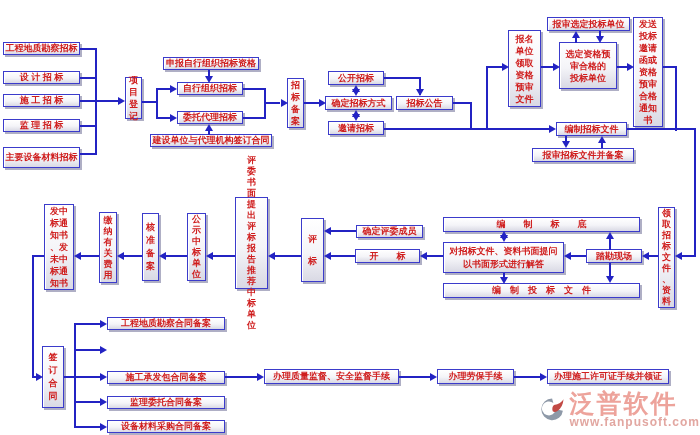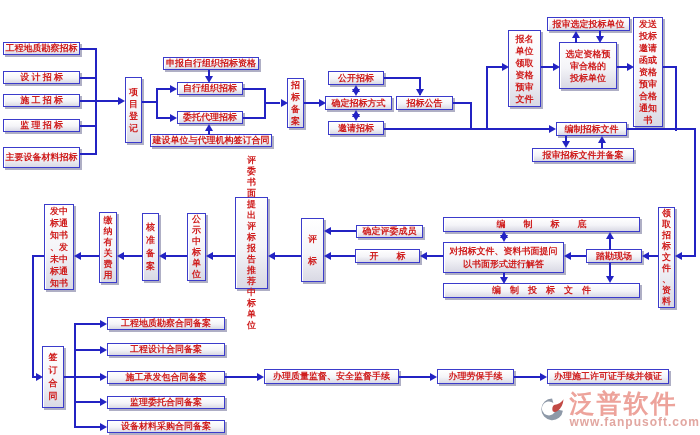--- a/index.html
+++ b/index.html
@@ -5,21 +5,21 @@
   :root{ --line:#2323c3; --red:#cf1d1d; --border:#3b3bcb; }
   html,body{margin:0;padding:0;background:#fff;}
   body{font-family:"Liberation Sans","DejaVu Sans",sans-serif;}
   #canvas{position:relative;width:700px;height:435px;background:#ffffff;overflow:hidden;}
   .node{
     position:absolute;box-sizing:border-box;
     border:1px solid var(--border);
     background:linear-gradient(180deg,#ffffff 0%,#f4f4f8 55%,#d9d9e4 100%);
     box-shadow:2px 2px 0 rgba(110,110,150,.55), inset 1px 1px 0 #ffffff;
     color:var(--red);font-weight:bold;font-size:9px;line-height:11px;
-    display:flex;align-items:center;justify-content:center;text-align:center;font-family:Liberation Serif, serif;
+    display:flex;align-items:center;justify-content:center;text-align:center;
   }
   .wrap2,.vcol{word-break:break-all;line-break:anywhere;}
   .pre{white-space:pre-line;}
   .lh12{line-height:12px;} .lh11{line-height:11px;} .lh13{line-height:13px;}
   .lh22{line-height:22px;}
   #connectors i{position:absolute;display:block;}
   .c-h{height:2px;background:var(--line);}
   .c-v{width:2px;background:var(--line);}
   .c-vd{width:0;border-left:2px dashed var(--line);}
   .c-ar{width:0;height:0;border:4px solid transparent;border-right:0;border-left:7px solid var(--line);}
@@ -35,21 +35,21 @@
 <body>
 
 <div id="canvas">
 
   <div class="node" style="left:3px;top:42px;width:77px;height:13px">工程地质勘察招标</div>
   <div class="node" style="left:3px;top:71px;width:77px;height:13px">设 计 招 标</div>
   <div class="node" style="left:3px;top:94px;width:77px;height:13px">施 工 招 标</div>
   <div class="node" style="left:3px;top:119px;width:77px;height:13px">监 理 招 标</div>
   <div class="node" style="left:3px;top:147px;width:77px;height:21px">主要设备材料招标</div>
 
-  <div class="node vcol lh12" style="left:125px;top:77px;width:17px;height:66px;padding:0 2px">项目登记</div>
+  <div class="node vcol lh12" style="left:125px;top:77px;width:17px;height:42px;padding:0 2px">项目登记</div>
 
   <div class="node" style="left:163px;top:57px;width:96px;height:13px">申报自行组织招标资格</div>
   <div class="node" style="left:177px;top:82px;width:66px;height:13px">自行组织招标</div>
   <div class="node" style="left:177px;top:111px;width:66px;height:13px">委托代理招标</div>
   <div class="node" style="left:150px;top:134px;width:122px;height:13px">建设单位与代理机构签订合同</div>
 
   <div class="node vcol lh12" style="left:287px;top:78px;width:17px;height:50px;padding:0 2px">招标备案</div>
 
   <div class="node" style="left:328px;top:71px;width:56px;height:14px">公开招标</div>
   <div class="node" style="left:325px;top:96px;width:67px;height:14px">确定招标方式</div>
@@ -79,21 +79,20 @@
 
   <div class="node wrap2 lh11" style="left:235px;top:197px;width:33px;height:92px;padding:0 15px">评委书面提出评标报告推荐中标单位</div>
   <div class="node vcol lh11" style="left:187px;top:213px;width:19px;height:68px;padding:12px 3px">公示中标单位</div>
   <div class="node vcol lh13" style="left:142px;top:213px;width:17px;height:68px;padding:0 2px">核准备案</div>
   <div class="node vcol lh11" style="left:99px;top:212px;width:18px;height:71px;padding:4px 3px">缴纳有关费用</div>
   <div class="node wrap2 lh12" style="left:44px;top:204px;width:30px;height:86px;padding:0 4px">发中标通知书、发未中标通知书</div>
 
   <div class="node vcol lh13" style="left:42px;top:346px;width:22px;height:62px;padding:0 5px">签订合同</div>
 
   <div class="node" style="left:107px;top:317px;width:118px;height:13px">工程地质勘察合同备案</div>
-  <div class="node" style="left:107px;top:343px;width:118px;height:13px">工程设计合同备案</div>
   <div class="node" style="left:107px;top:371px;width:118px;height:13px">施工承发包合同备案</div>
   <div class="node" style="left:107px;top:396px;width:118px;height:13px">监理委托合同备案</div>
   <div class="node" style="left:107px;top:420px;width:118px;height:13px">设备材料采购合同备案</div>
 
   <div class="node" style="left:264px;top:369px;width:135px;height:15px">办理质量监督、安全监督手续</div>
   <div class="node" style="left:437px;top:369px;width:77px;height:15px">办理劳保手续</div>
   <div class="node" style="left:547px;top:369px;width:122px;height:15px">办理施工许可证手续并领证</div>
 
   <div id="connectors">
       <i class="c-h" style="left: 80px; top: 48px; width: 17px;"></i>

